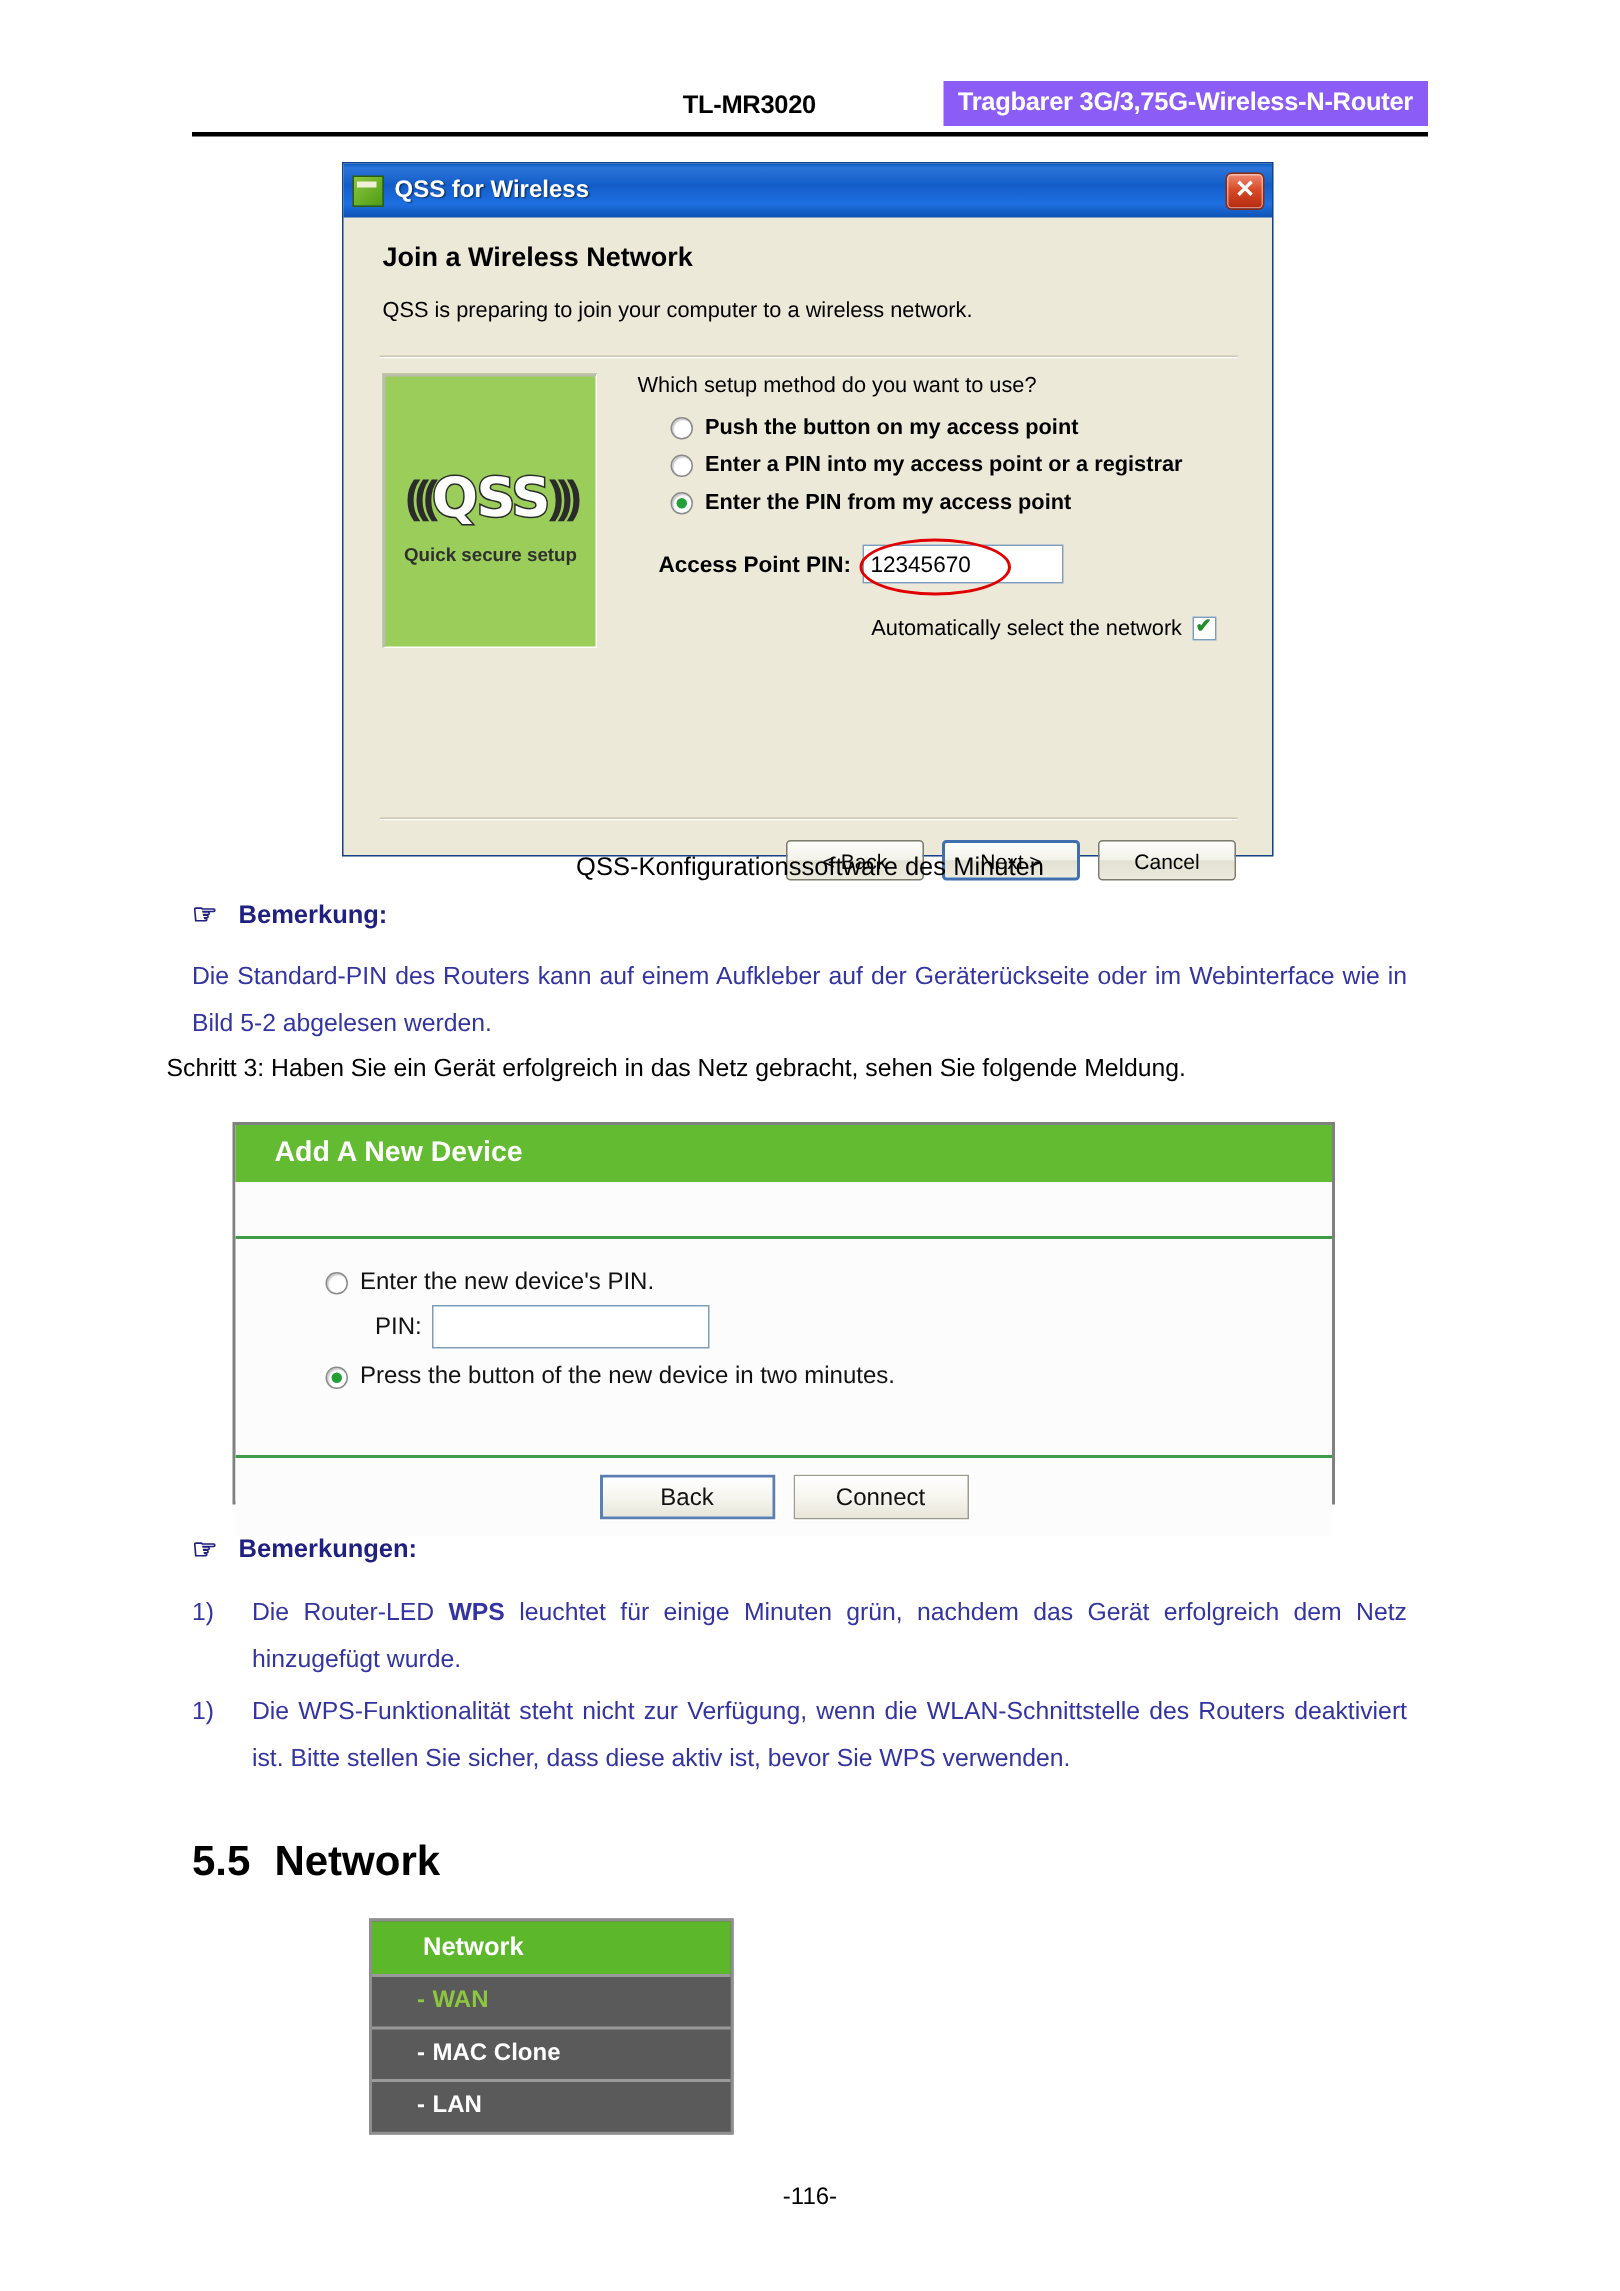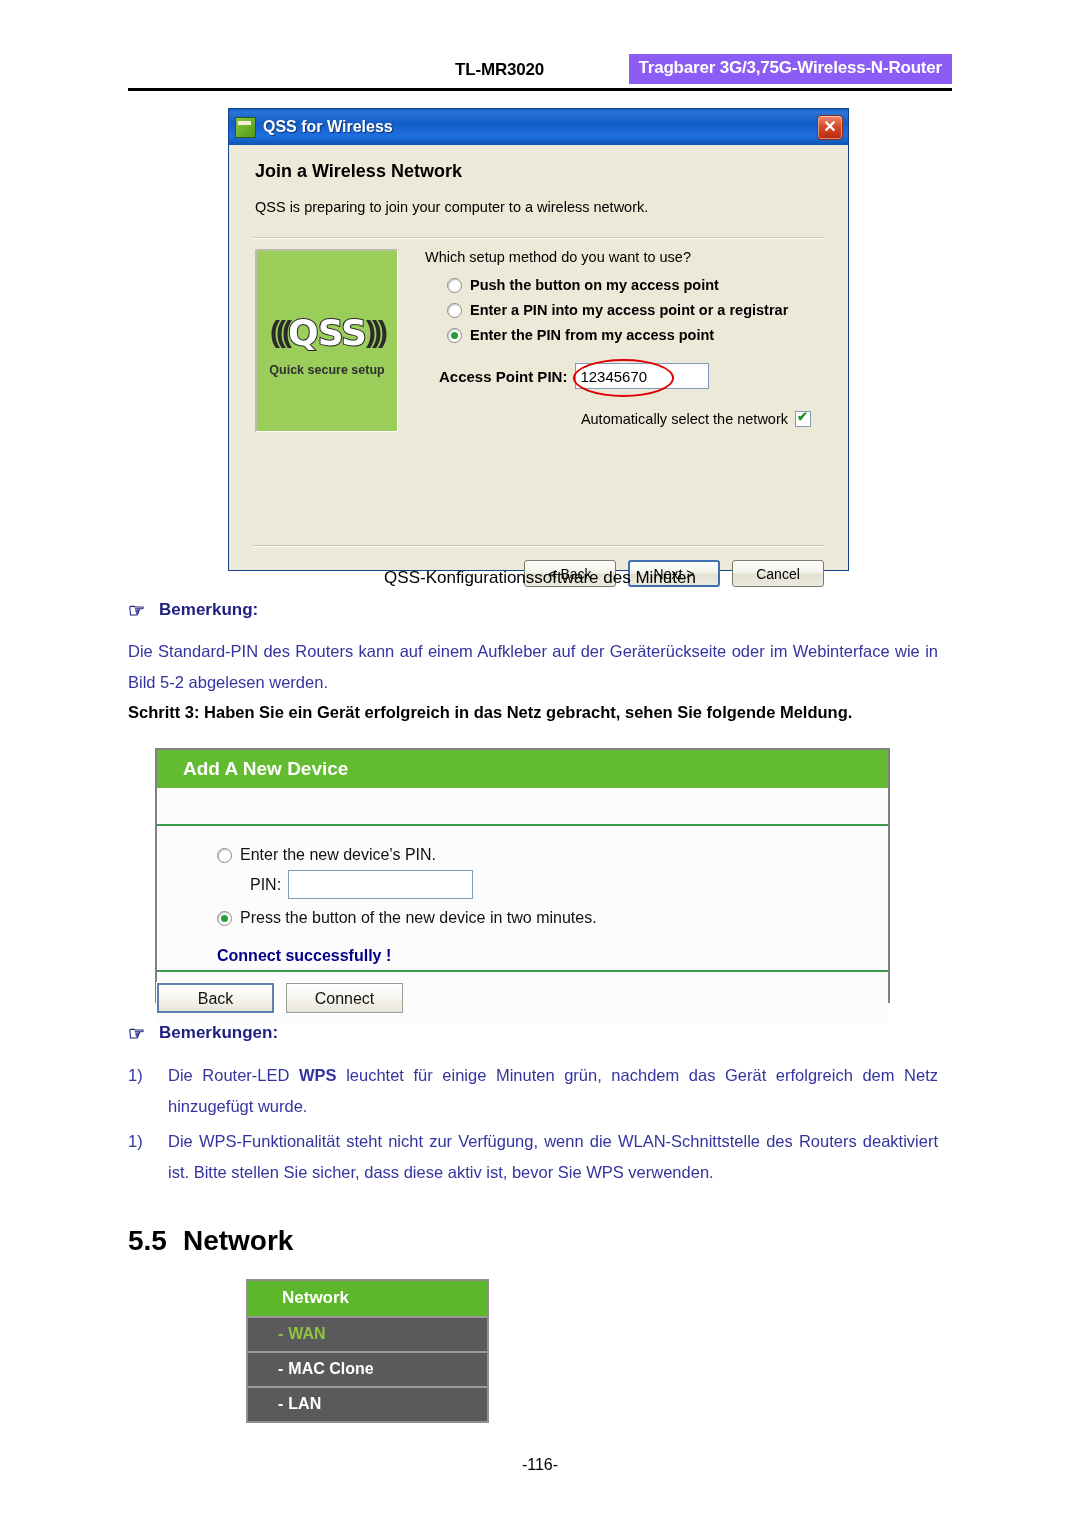--- a/index.html
+++ b/index.html
@@ -417,20 +417,21 @@
     font-size: 16px;
     font-weight: bold;
     color: #00008b;
     margin-top: 20px;
   }
   .and-footer {
     border-top: 2px solid #3d9b4a;
     height: 52px;
     display: flex;
     align-items: center;
+    justify-content: center;
     gap: 12px;
     background: #fcfcfc;
   }
   .and-btn {
     width: 117px; height: 30px;
     background: linear-gradient(to bottom,#ffffff 0%, #f6f5ef 50%, #e8e6da 100%);
     border: 1px solid #9c9c90;
     outline: 1px solid #ffffff;
     font-size: 16px;
     color: #111;
@@ -565,21 +566,21 @@
 </div>
 
 <div class="fig-caption">QSS-Konfigurationssoftware des Minuten</div>
 
 <div class="note-head" style="left:128px; top:600px;">
   <span class="hand-icon">☞</span>
   <span>Bemerkung:</span>
 </div>
 <div class="note-body" style="left:128px; top:636px; width:810px;">Die Standard-PIN des Routers kann auf einem Aufkleber auf der Geräterückseite oder im Webinterface wie in Bild 5-2 abgelesen werden.</div>
 
-<div class="step-line" style="left:128px; top:703px;font-weight:bold;">Schritt 3:  Haben Sie ein Gerät erfolgreich in das Netz gebracht, sehen Sie folgende Meldung.</div>
+<div class="step-line" style="left:111px; top:703px;">Schritt 3:  Haben Sie ein Gerät erfolgreich in das Netz gebracht, sehen Sie folgende Meldung.</div>
 
 <div class="and-panel">
   <div class="and-title">Add A New Device</div>
   <div class="and-gapline"></div>
 
   <div class="and-content">
     <div class="and-radio-row">
       <span class="radio"></span>
       <span class="and-radio-label">Enter the new device's PIN.</span>
     </div>
@@ -587,21 +588,20 @@
     <div class="and-pin-row">
       <span class="and-pin-label">PIN:</span>
       <input class="and-pin-input" type="text" value="" style="">
     </div>
 
     <div class="and-radio-row">
       <span class="radio checked"></span>
       <span class="and-radio-label">Press the button of the new device in two minutes.</span>
     </div>
 
-    <div class="and-status">Connect successfully !</div>
   </div>
 
   <div class="and-footer">
     <button class="and-btn outlined">Back</button>
     <button class="and-btn">Connect</button>
   </div>
 </div>
 
 <div class="note-head" style="left:128px; top:1023px;">
   <span class="hand-icon">☞</span>

